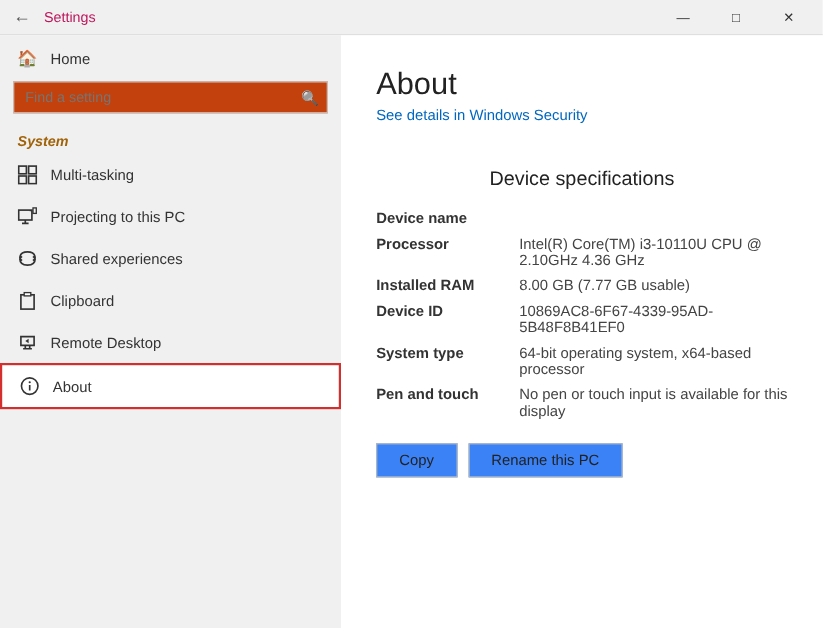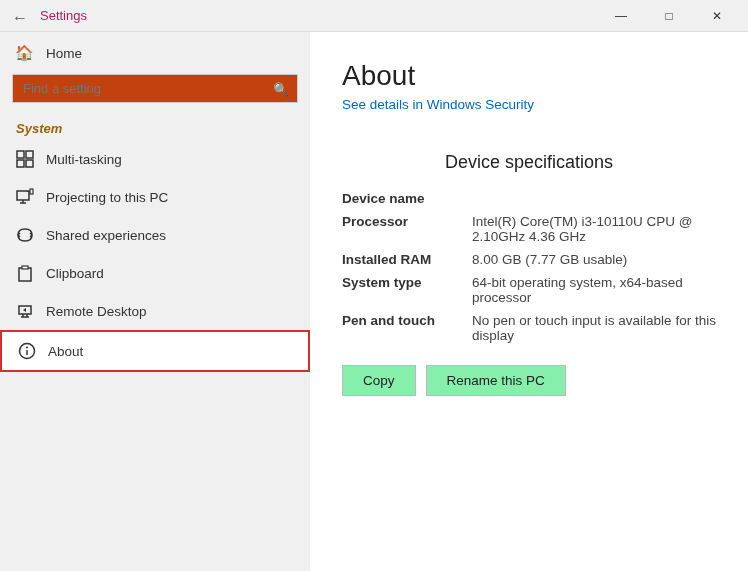--- a/index.html
+++ b/index.html
@@ -193,21 +193,21 @@
       color: #444;
     }
 
     .button-row {
       margin-top: 18px;
       display: flex;
       gap: 10px;
     }
     .action-btn {
       padding: 7px 20px;
-      background: #86efac;
+      background: #3b82f6;
       border: 1px solid #bbb;
       cursor: pointer;
       font-size: 13.5px;
       color: #222;
     }
   </style>
 </head>
 <body>
 
 <div class="title-bar">
@@ -321,20 +321,24 @@
           </tr>
           <tr>
             <td>Processor</td>
             <td>Intel(R) Core(TM) i3-10110U CPU @ 2.10GHz   4.36 GHz</td>
           </tr>
           <tr>
             <td>Installed RAM</td>
             <td>8.00 GB (7.77 GB usable)</td>
           </tr>
           <tr>
+            <td>Device ID</td>
+            <td>10869AC8-6F67-4339-95AD-5B48F8B41EF0</td>
+          </tr>
+          <tr>
             <td>System type</td>
             <td>64-bit operating system, x64-based processor</td>
           </tr>
           <tr>
             <td>Pen and touch</td>
             <td>No pen or touch input is available for this display</td>
           </tr>
         </tbody>
     </table>
 

